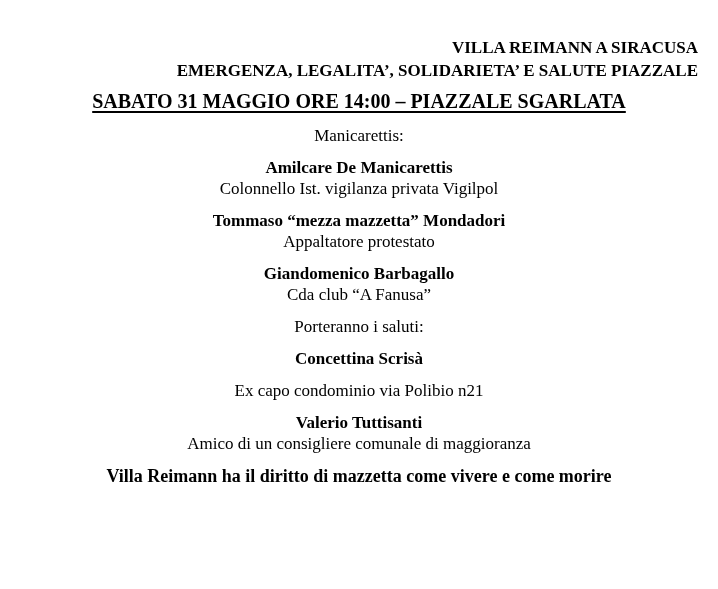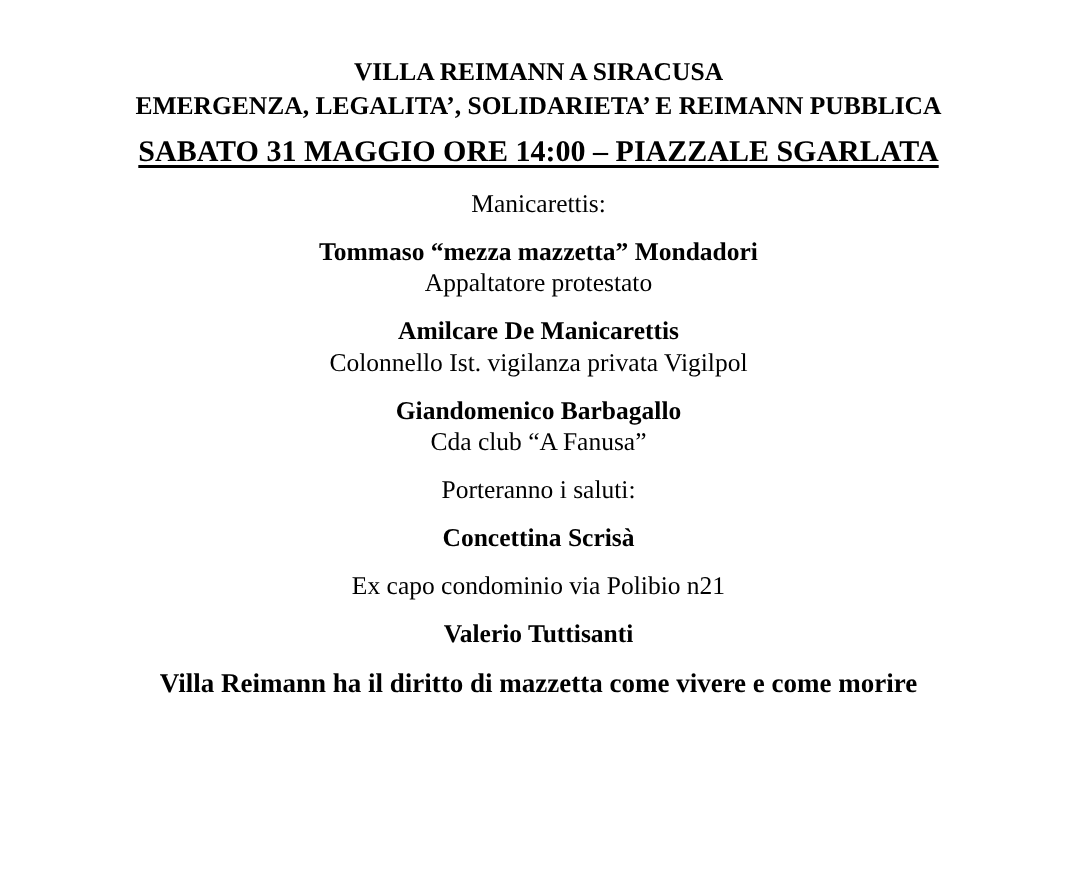--- a/index.html
+++ b/index.html
@@ -19,20 +19,21 @@
     padding: 36px 20px 0 20px;
     text-align: center;
     color: #000000;
     font-family: "Liberation Serif", "DejaVu Serif", serif;
   }
   .title-line {
     font-size: 17px;
     font-weight: bold;
     line-height: 23px;
     margin: 0;
+    text-align: right;
   }
   .date-line {
     font-size: 20px;
     font-weight: bold;
     line-height: 25px;
     margin: 7px 0 0 0;
     text-decoration: underline;
     text-decoration-thickness: 2px;
     text-underline-offset: 3px;
   }
@@ -61,51 +62,52 @@
     line-height: 22px;
     margin: 11px 0 0 0;
   }
 </style>
 </head>
 <body>
 
 <div class="page">
 
   <div class="title-line">VILLA REIMANN A SIRACUSA</div>
-  <div class="title-line">EMERGENZA, LEGALITA’, SOLIDARIETA’ E REIMANN PUBBLICA</div>
+  <div class="title-line">EMERGENZA, LEGALITA’, SOLIDARIETA’ E SALUTE PIAZZALE</div>
 
   <div class="date-line">SABATO 31 MAGGIO ORE 14:00 – PIAZZALE SGARLATA</div>
 
   <div class="section-label">Manicarettis:</div>
 
   <div class="entry">
-    <div class="name">Tommaso “mezza mazzetta” Mondadori</div>
-    <div class="role">Appaltatore protestato</div>
+    <div class="name">Amilcare De Manicarettis</div>
+    <div class="role">Colonnello Ist. vigilanza privata Vigilpol</div>
   </div>
 
   <div class="entry">
-    <div class="name">Amilcare De Manicarettis</div>
-    <div class="role">Colonnello Ist. vigilanza privata Vigilpol</div>
+    <div class="name">Tommaso “mezza mazzetta” Mondadori</div>
+    <div class="role">Appaltatore protestato</div>
   </div>
 
 
   <div class="entry">
     <div class="name">Giandomenico Barbagallo</div>
     <div class="role">Cda club “A Fanusa”</div>
   </div>
 
   <div class="section-label">Porteranno i saluti:</div>
 
   <div class="entry">
     <div class="name">Concettina Scrisà</div>
   </div>
 
   <div class="entry">
     <div class="role">Ex capo condominio via Polibio n21</div>
   </div>
 
   <div class="entry">
     <div class="name">Valerio Tuttisanti</div>
+    <div class="role">Amico di un consigliere comunale di maggioranza</div>
   </div>
 
   <div class="closing-line">Villa Reimann ha il diritto di mazzetta come vivere e come morire</div>
 
 </div>
 
 </body></html>

